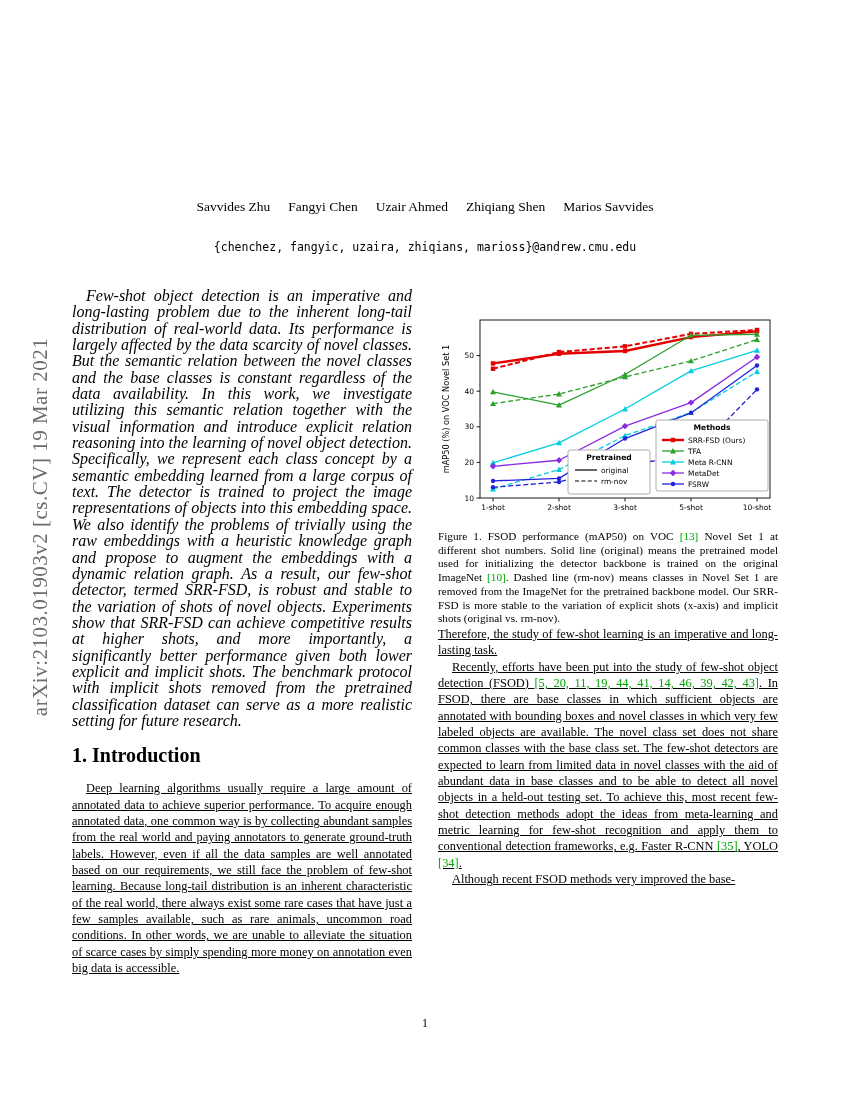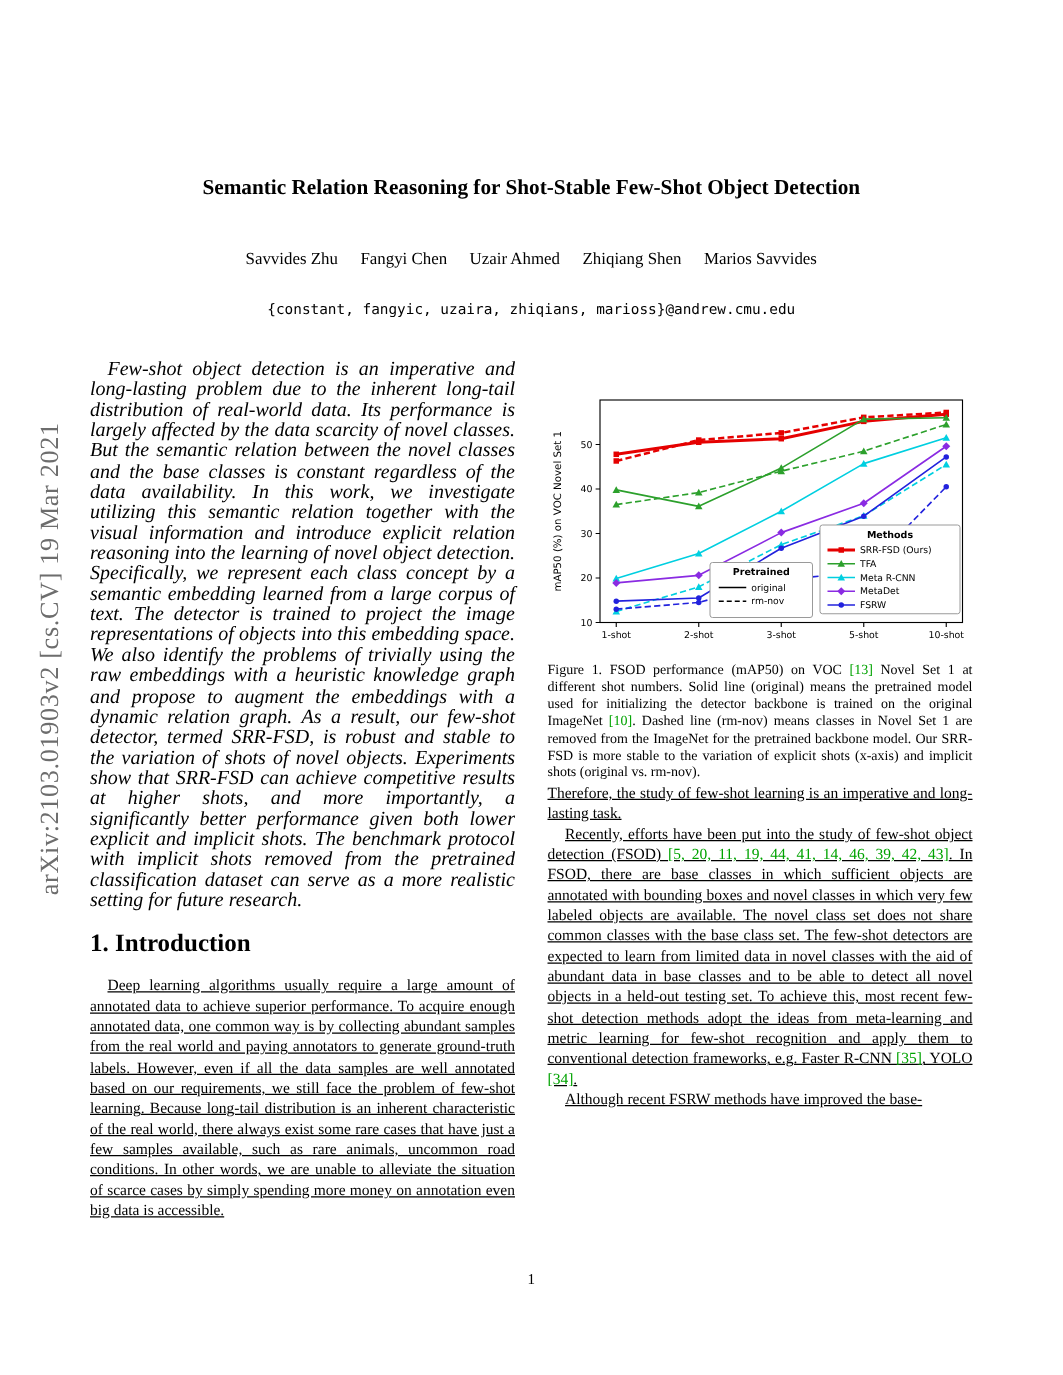--- a/index.html
+++ b/index.html
@@ -49,26 +49,25 @@
     position:absolute;top:1016px;left:0;width:850px;text-align:center;font-size:12px;
   }
 </style>
 </head>
 <body>
 
 <div class="page">
 
   <div class="watermark">arXiv:2103.01903v2  [cs.CV]  19 Mar 2021</div>
 
-  <div class="paper-title">Semantic Relation Reasoning for Shot-Stable Few-Shot Object Detection</div>
 
   <div class="authors"><span class="author">Savvides Zhu</span><span class="author">Fangyi Chen</span><span class="author">Uzair Ahmed</span><span class="author">Zhiqiang Shen</span><span class="author">Marios Savvides</span></div>
 
 
-  <div class="emails">{constant, fangyic, uzaira, zhiqians, marioss}@andrew.cmu.edu</div>
+  <div class="emails">{chenchez, fangyic, uzaira, zhiqians, marioss}@andrew.cmu.edu</div>
 
   <div class="columns">
 
     <div class="col">
       <div class="abstract-text">Few-shot object detection is an imperative and long-lasting problem due to the inherent long-tail distribution of real-world data. Its performance is largely affected by the data scarcity of novel classes. But the semantic relation between the novel classes and the base classes is constant regardless of the data availability. In this work, we investigate utilizing this semantic relation together with the visual information and introduce explicit relation reasoning into the learning of novel object detection. Specifically, we represent each class concept by a semantic embedding learned from a large corpus of text. The detector is trained to project the image representations of objects into this embedding space. We also identify the problems of trivially using the raw embeddings with a heuristic knowledge graph and propose to augment the embeddings with a dynamic relation graph. As a result, our few-shot detector, termed SRR-FSD, is robust and stable to the variation of shots of novel objects. Experiments show that SRR-FSD can achieve competitive results at higher shots, and more importantly, a significantly better performance given both lower explicit and implicit shots. The benchmark protocol with implicit shots removed from the pretrained classification dataset can serve as a more realistic setting for future research.</div>
       <div class="section-heading">1. Introduction</div>
       <p class="body-par indent">Deep learning algorithms usually require a large amount of annotated data to achieve superior performance. To acquire enough annotated data, one common way is by collecting abundant samples from the real world and paying annotators to generate ground-truth labels. However, even if all the data samples are well annotated based on our requirements, we still face the problem of few-shot learning. Because long-tail distribution is an inherent characteristic of the real world, there always exist some rare cases that have just a few samples available, such as rare animals, uncommon road conditions. In other words, we are unable to alleviate the situation of scarce cases by simply spending more money on annotation even big data is accessible.</p>
     </div>
 
     <div class="col">
@@ -171,20 +170,20 @@
             <path d="M235 157.8 L238.2 161 L235 164.2 L231.8 161 Z" fill="#8a2be2"></path>
             <text x="250" y="163.6" font-size="7.4" text-anchor="start" fill="#000">MetaDet</text>
             <line x1="224" y1="172" x2="246" y2="172" stroke="#2222dd" stroke-width="1.3"></line>
             <circle cx="235" cy="172" r="2.2" fill="#2222dd"></circle>
             <text x="250" y="174.6" font-size="7.4" text-anchor="start" fill="#000">FSRW</text>
           </svg>
         <div class="figure-caption"><span>Figure 1. FSOD performance (mAP50) on VOC </span><span class="cite">[13]</span><span> Novel Set 1 at different shot numbers. Solid line (original) means the pretrained model used for initializing the detector backbone is trained on the original ImageNet </span><span class="cite">[10]</span><span>. Dashed line (rm-nov) means classes in Novel Set 1 are removed from the ImageNet for the pretrained backbone model. Our SRR-FSD is more stable to the variation of explicit shots (x-axis) and implicit shots (original vs. rm-nov).</span></div>
       </div>
       <p class="body-par after-figure">Therefore, the study of few-shot learning is an imperative and long-lasting task.</p>
       <p class="body-par indent"><span>Recently, efforts have been put into the study of few-shot object detection (FSOD) </span><span class="cite">[5, 20, 11, 19, 44, 41, 14, 46, 39, 42, 43]</span><span>. In FSOD, there are base classes in which sufficient objects are annotated with bounding boxes and novel classes in which very few labeled objects are available. The novel class set does not share common classes with the base class set. The few-shot detectors are expected to learn from limited data in novel classes with the aid of abundant data in base classes and to be able to detect all novel objects in a held-out testing set. To achieve this, most recent few-shot detection methods adopt the ideas from meta-learning and metric learning for few-shot recognition and apply them to conventional detection frameworks, e.g. Faster R-CNN </span><span class="cite">[35]</span><span>, YOLO </span><span class="cite">[34]</span><span>.</span></p>
-      <p class="body-par indent">Although recent FSRW methods have improved the base-</p>
+      <p class="body-par indent">Although recent FSOD methods very improved the base-</p>
     </div>
 
   </div>
 
   <div class="page-number">1</div>
 
 </div>
 
 </body></html>

